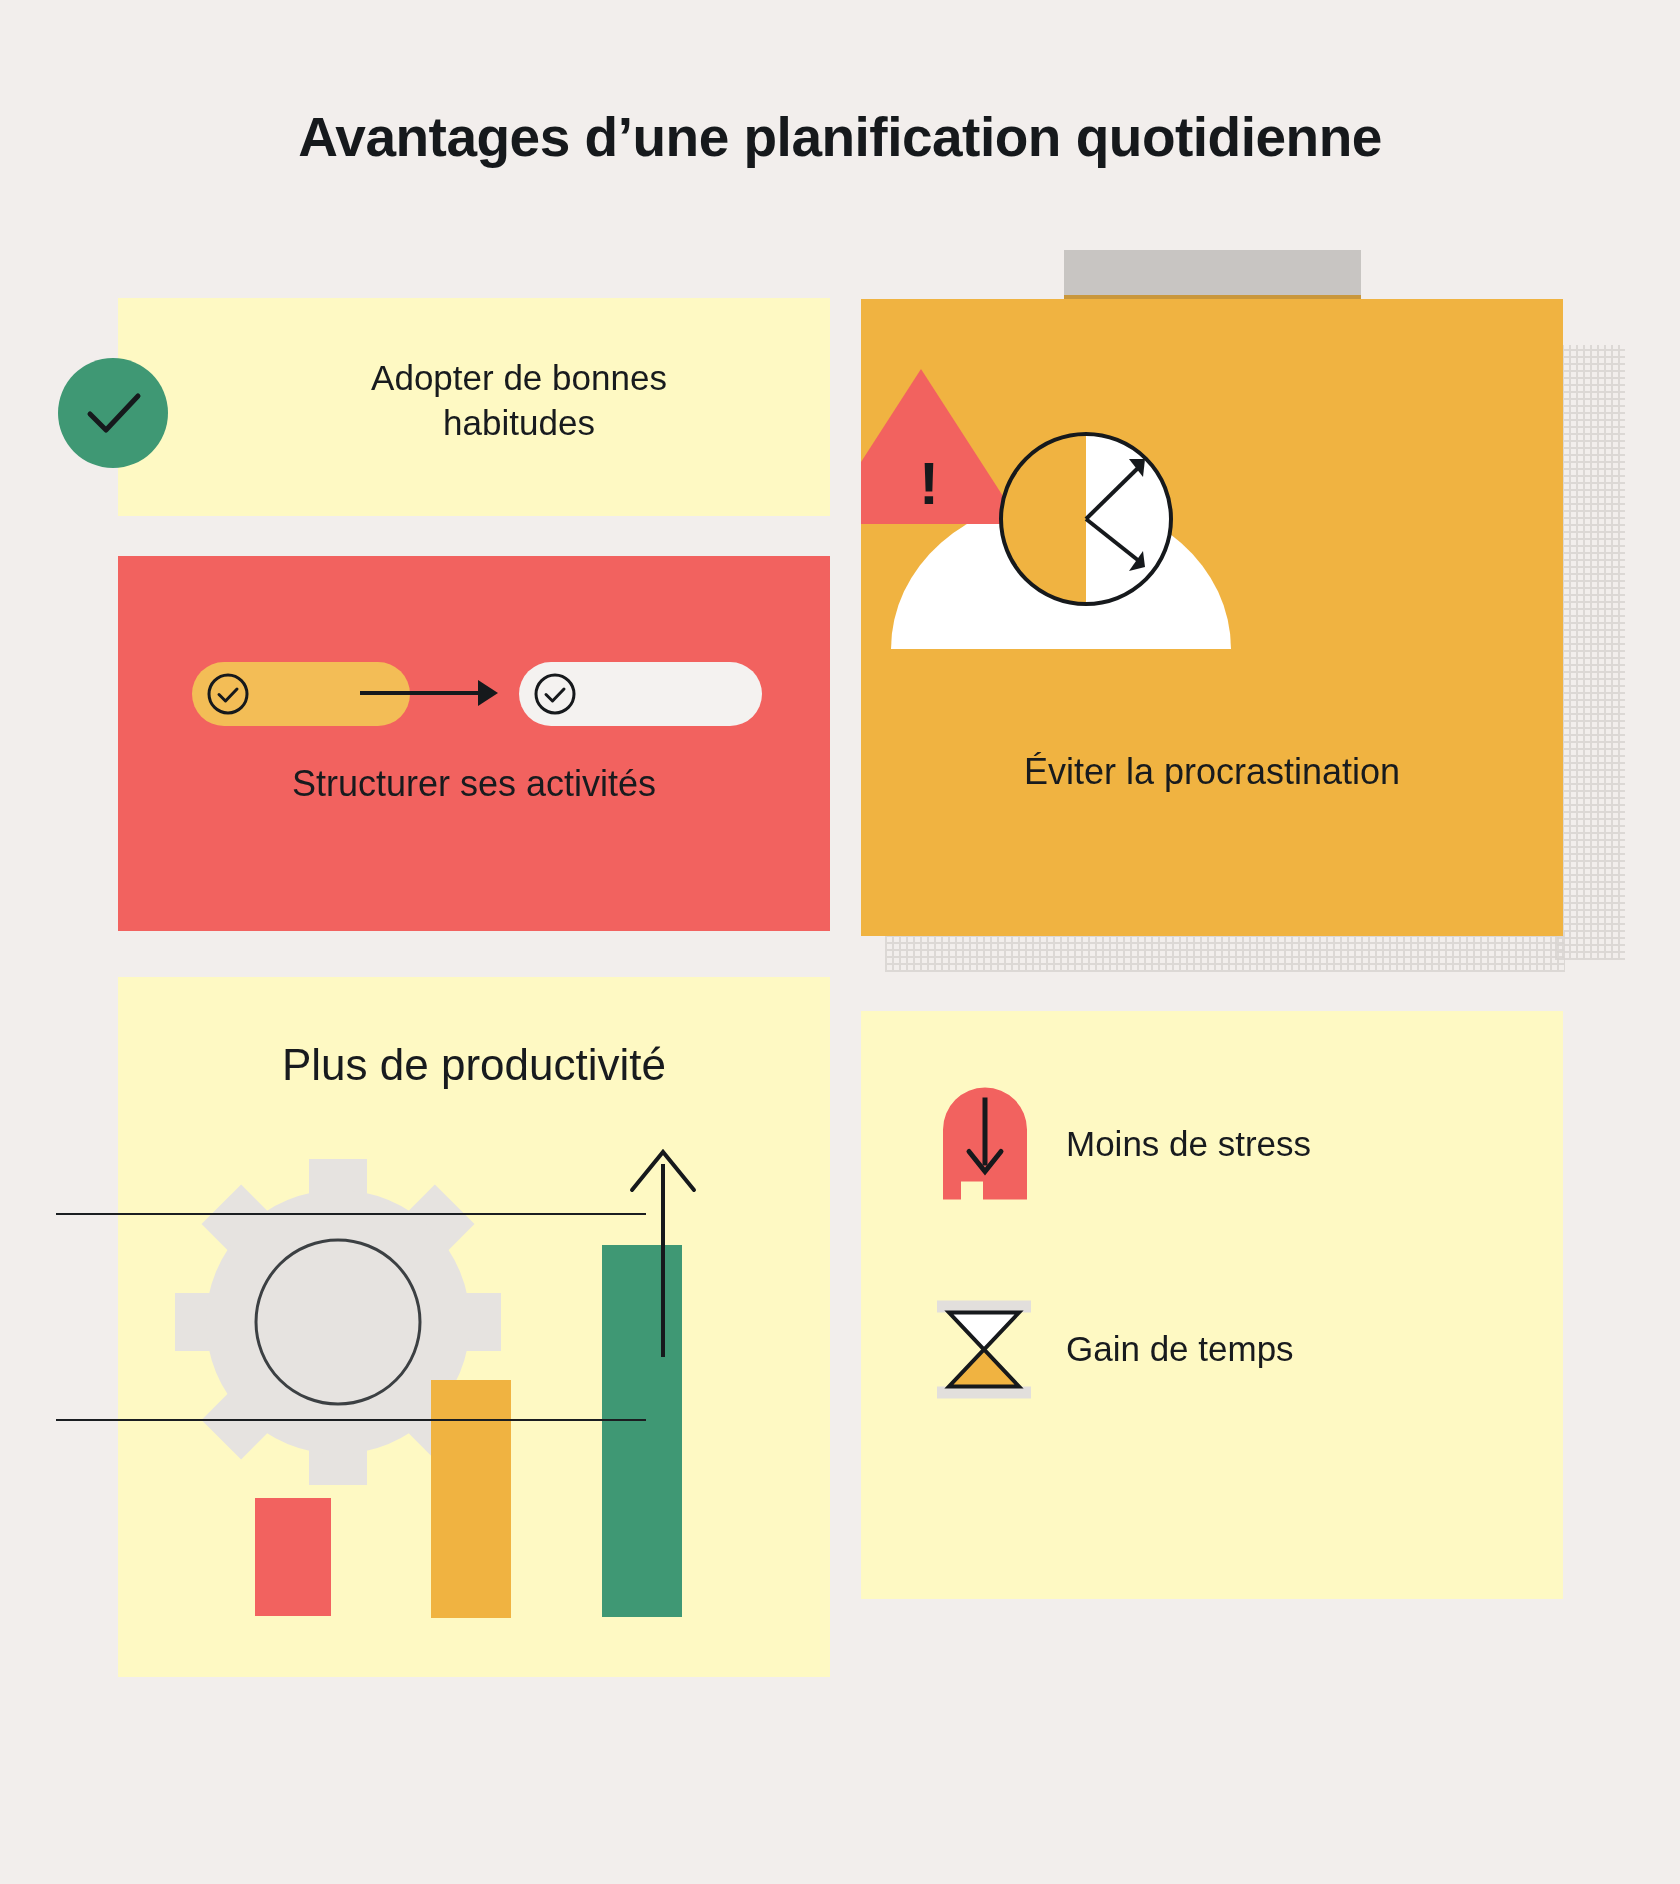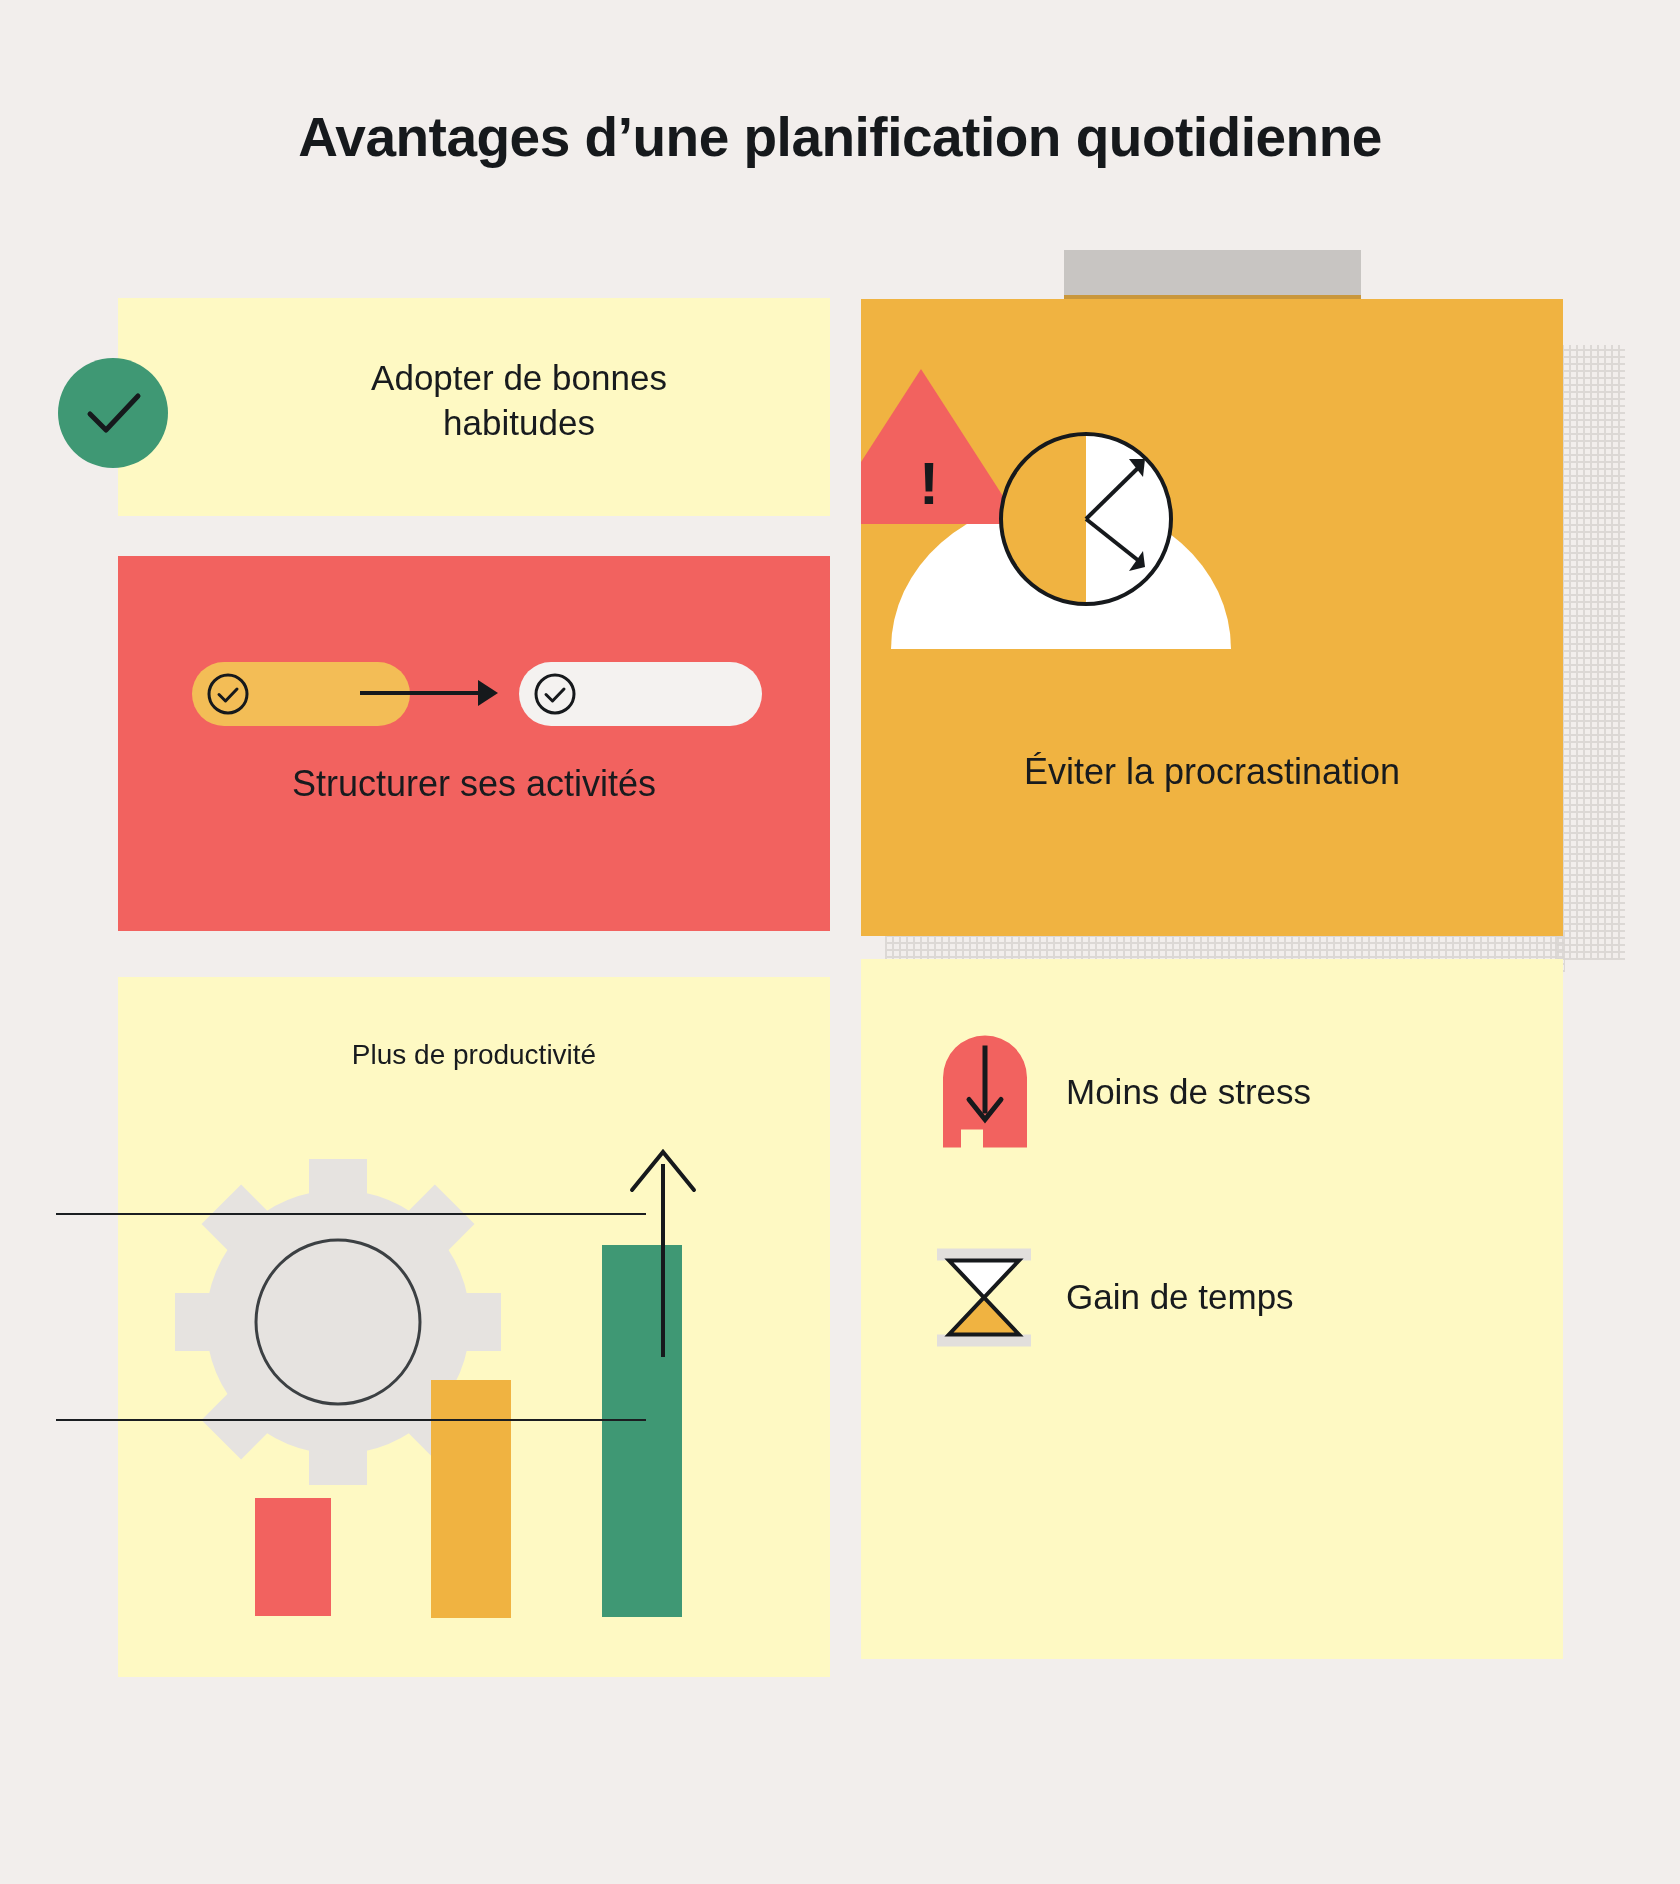--- a/index.html
+++ b/index.html
@@ -145,34 +145,34 @@
   }
   #card-procrastination .card-label { top: 450px; font-size: 36px; }
 
   
   #card-productivity {
     left: 118px;
     top: 977px;
     width: 712px;
     height: 700px;
   }
-  #card-productivity .card-label { top: 60px; font-size: 28px; }
+  #card-productivity .card-label { top: 60px; font-size: 44px; }
   .bar {
     position: absolute;
   }
   #bar-red   { left: 255px; top: 1498px; width: 76px;  height: 118px; background: #f2625f; }
   #bar-amber { left: 431px; top: 1380px; width: 80px;  height: 238px; background: #f0b341; }
   #bar-green { left: 602px; top: 1245px; width: 80px;  height: 372px; background: #3f9874; }
 
   
   #card-list {
     left: 861px;
-    top: 959px;
+    top: 1011px;
     width: 702px;
-    height: 700px;
+    height: 588px;
   }
   .list-row {
     position: absolute;
     left: 0;
     width: 100%;
     height: 205px;
     box-sizing: border-box;
   }
   #list-row-0 { top: 30px; }
   #list-row-1 { top: 235px; padding-left: 12px; }

